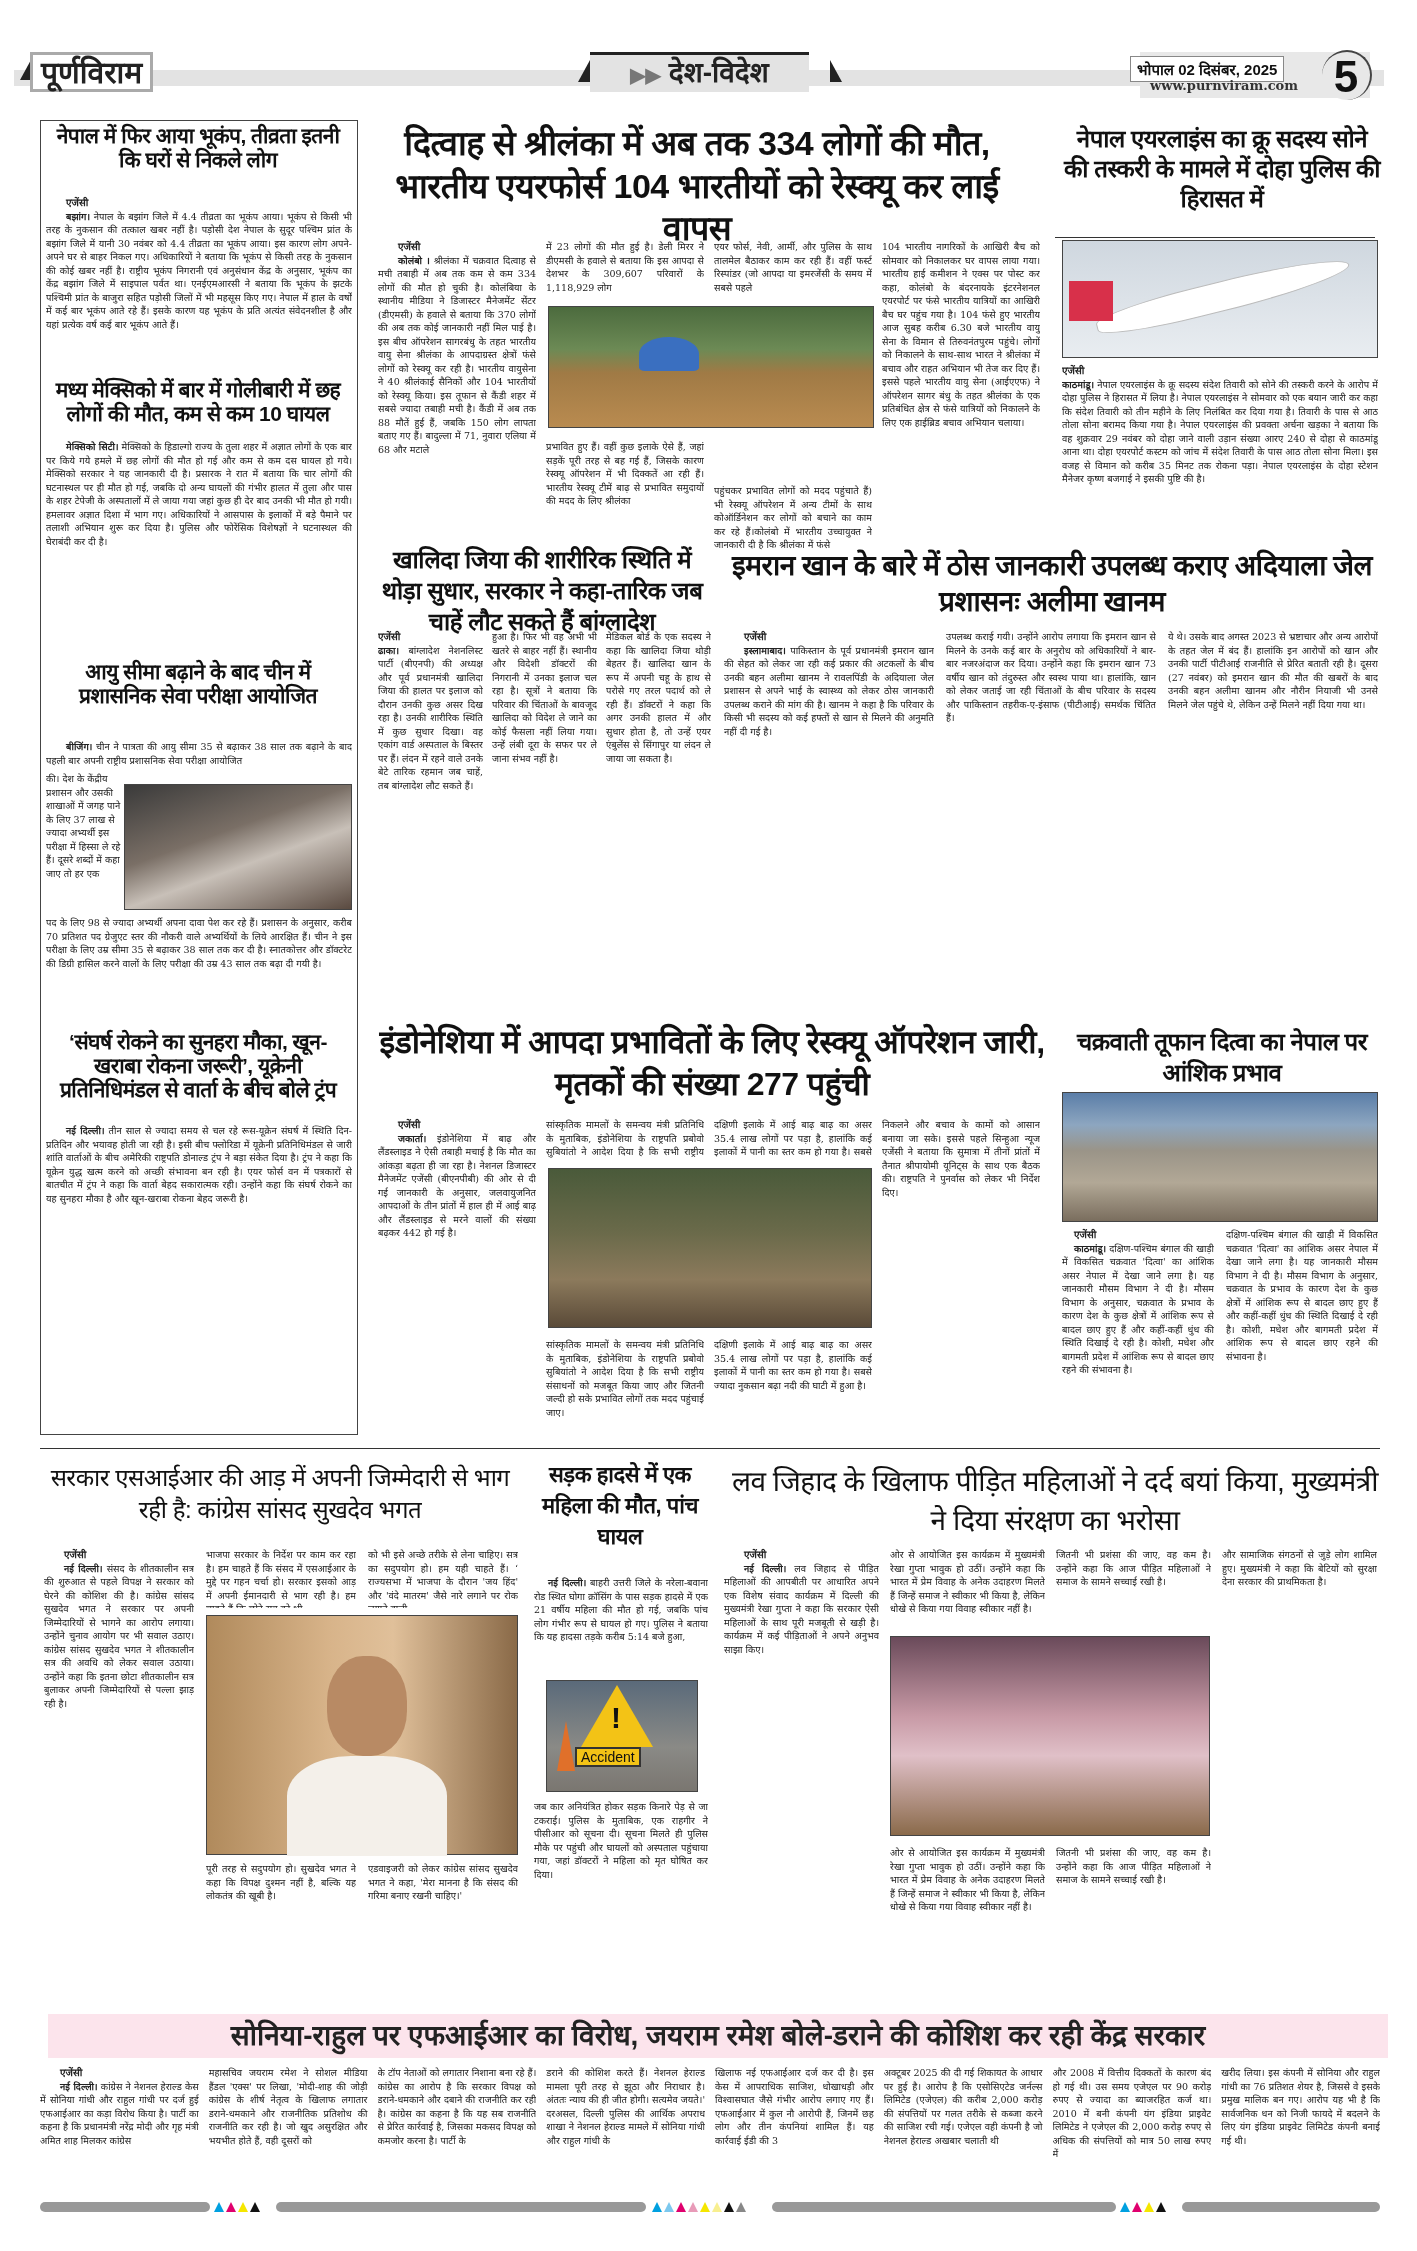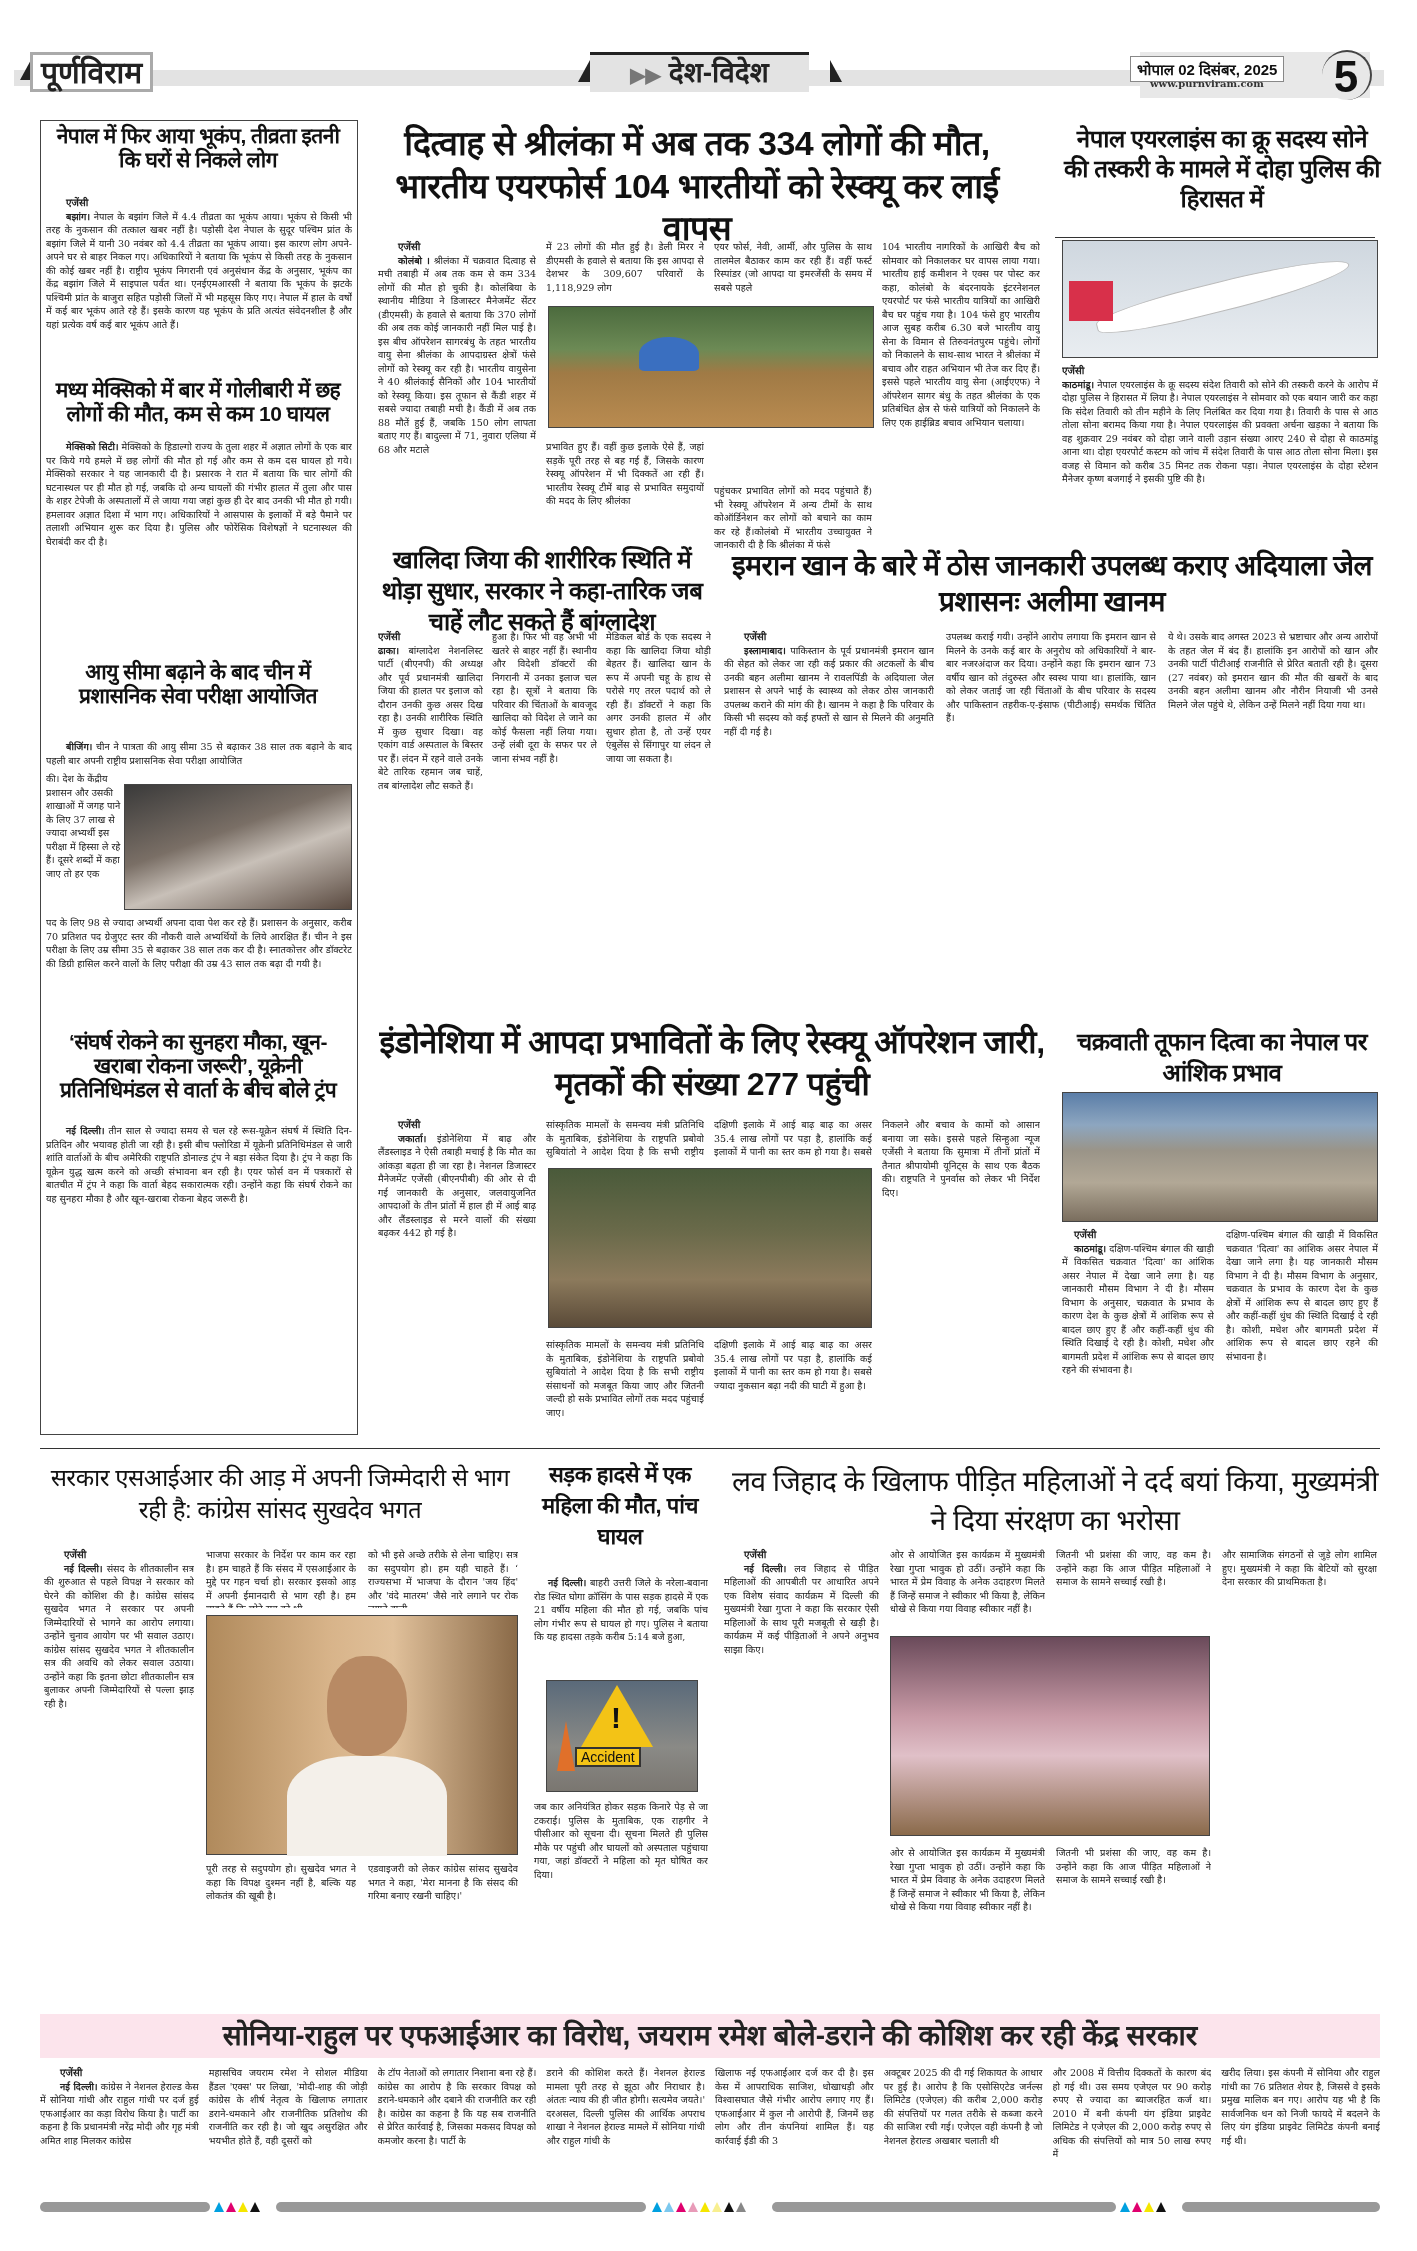--- a/index.html
+++ b/index.html
@@ -12,22 +12,22 @@
   .img { background: linear-gradient(135deg, #6a7b5d, #9aa38a 40%, #b8956a 70%, #7c6a4f); border: 1px solid #444; }
   .rule { background: #333; }
   
   .masthead-bar { background: #e3e3e3; height: 16px; }
   .brand-box { background: #fff; border: 3px solid #aaa; font-family: "Liberation Sans", sans-serif; font-weight: bold; font-size: 30px; padding: 0 8px; color: #222; }
   .section-tab { background: #e3e3e3; border-top: 3px solid #222; font-family: "Liberation Sans", sans-serif; font-weight: bold; font-size: 28px; color: #222; text-align: center; }
   .tri-l { width: 0; height: 0; border-bottom: 22px solid #222; border-left: 12px solid transparent; }
   .tri-r { width: 0; height: 0; border-bottom: 22px solid #222; border-right: 12px solid transparent; }
   .date-box { background: #fff; border: 1px solid #888; font-family: "Liberation Sans", sans-serif; font-weight: bold; font-size: 15px; padding: 2px 6px; }
   .page-num { font-family: "Liberation Sans", sans-serif; font-weight: bold; font-size: 44px; border-radius: 50%; border: 2px solid #444; border-left: none; border-bottom: none; background: #e8e8e8; text-align: center; }
-  .url { font-family: "DejaVu Serif", serif; font-weight: bold; font-size: 10px; color: #333; }
-  .banner { background: #fce4ec; text-align: center; font-family: "Liberation Sans", sans-serif; font-weight: bold; font-size: 28px; color: #222; }
+  .url { font-family: "DejaVu Serif", serif; font-weight: bold; font-size: 13px; color: #333; }
+  .banner { background: #fce4ec; text-align: center; font-family: "Liberation Sans", sans-serif; font-weight: bold; font-size: 28px; color: #222; margin-left: 8px; }
   .bottom-bar { background: #999; border-radius: 8px; height: 10px; }
   .cmyk { display: flex; gap: 2px; }
   .cmyk span { width: 0; height: 0; border-left: 5px solid transparent; border-right: 5px solid transparent; border-bottom: 10px solid; }
   .boxed { border: 1px solid #444; }
 </style>
 </head>
 <body>
 
 <div class="abs masthead-bar" style="left:14px; top:70px; width:1370px;"></div>
 <div class="abs tri-l" style="left:20px; top:58px;"></div>

